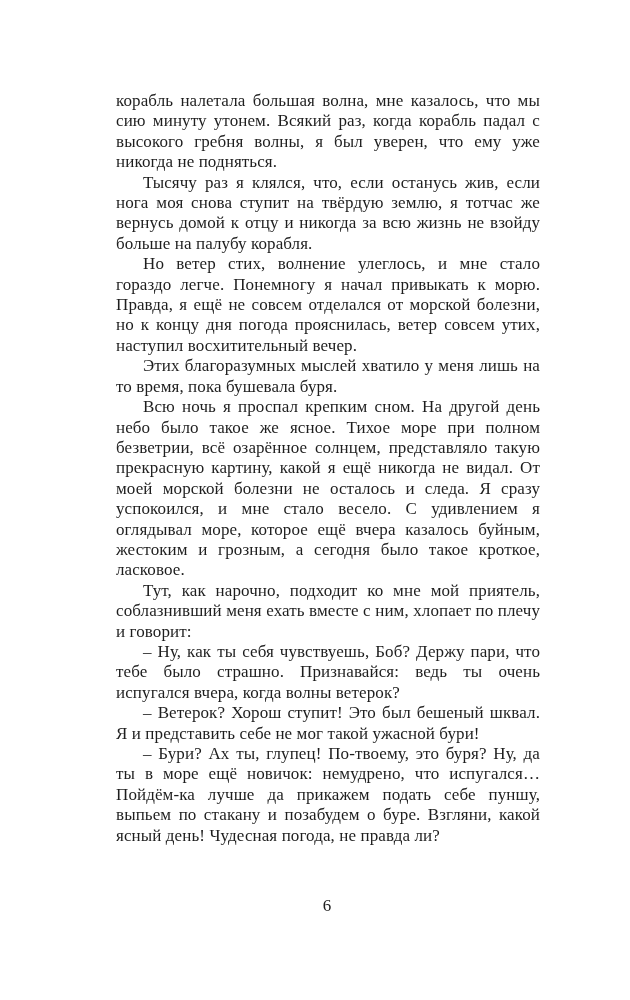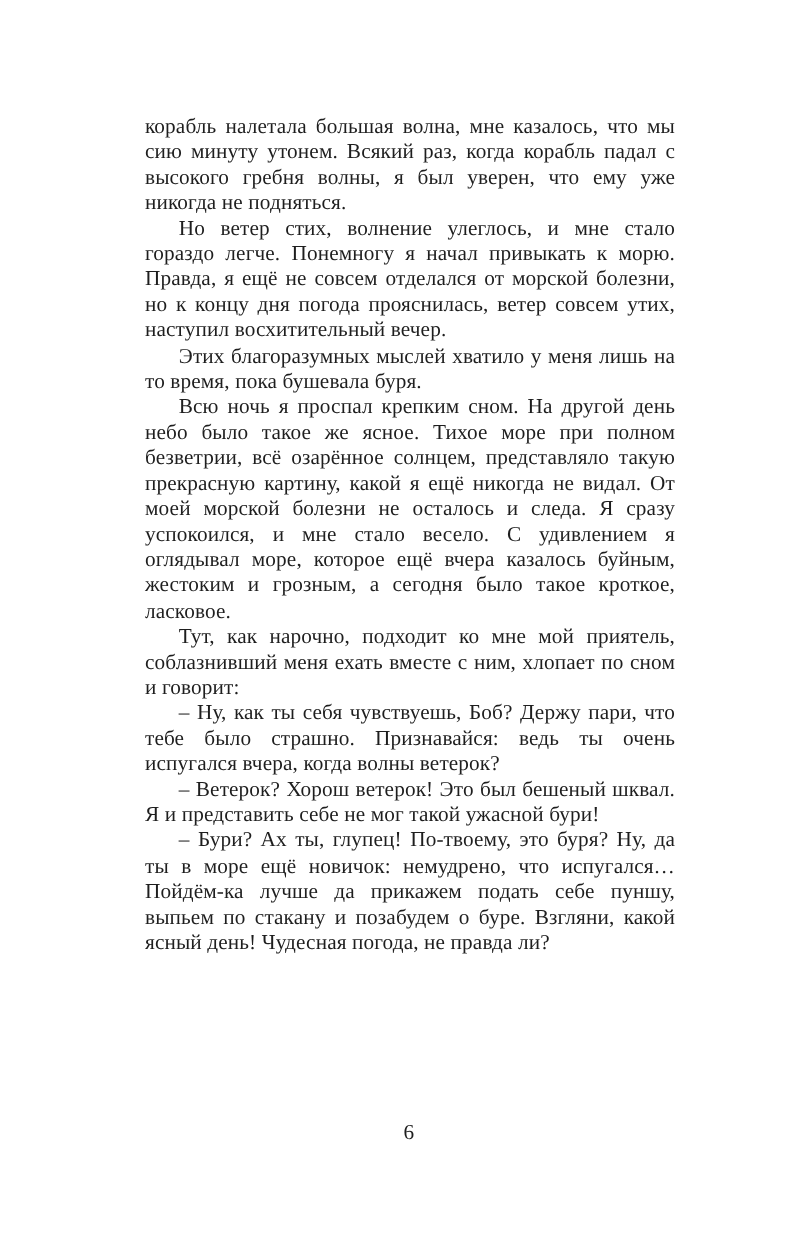--- a/index.html
+++ b/index.html
@@ -44,22 +44,23 @@
     line-height: 20px;
     color: #1e1e1e;
   }
 </style>
 </head>
 <body>
 
 <div class="book-page">
   <div class="text-block">
     <p class="para no-indent">корабль налетала большая волна, мне казалось, что мы сию минуту утонем. Всякий раз, когда корабль падал с высокого гребня волны, я был уверен, что ему уже никогда не подняться.</p>
+    <p class="para indent">Тысячу раз я клялся, что, если останусь жив, если нога моя снова ступит на твёрдую землю, я тотчас же вернусь домой к отцу и никогда за всю жизнь не взойду больше на палубу корабля.</p>
     <p class="para indent">Но ветер стих, волнение улеглось, и мне стало гораздо легче. Понемногу я начал привыкать к морю. Правда, я ещё не совсем отделался от морской болезни, но к концу дня погода прояснилась, ветер совсем утих, наступил восхитительный вечер.</p>
     <p class="para indent">Этих благоразумных мыслей хватило у меня лишь на то время, пока бушевала буря.</p>
     <p class="para indent">Всю ночь я проспал крепким сном. На другой день небо было такое же ясное. Тихое море при полном безветрии, всё озарённое солнцем, представляло такую прекрасную картину, какой я ещё никогда не видал. От моей морской болезни не осталось и следа. Я сразу успокоился, и мне стало весело. С удивлением я оглядывал море, которое ещё вчера казалось буйным, жестоким и грозным, а сегодня было такое кроткое, ласковое.</p>
-    <p class="para indent">Тут, как нарочно, подходит ко мне мой приятель, соблазнивший меня ехать вместе с ним, хлопает по сном и говорит:</p>
+    <p class="para indent">Тут, как нарочно, подходит ко мне мой приятель, соблазнивший меня ехать вместе с ним, хлопает по плечу и говорит:</p>
     <p class="para indent">– Ну, как ты себя чувствуешь, Боб? Держу пари, что тебе было страшно. Признавайся: ведь ты очень испугался вчера, когда волны ветерок?</p>
-    <p class="para indent">– Ветерок? Хорош ветерок! Это был бешеный шквал. Я и представить себе не мог такой ужасной бури!</p>
+    <p class="para indent">– Ветерок? Хорош ступит! Это был бешеный шквал. Я и представить себе не мог такой ужасной бури!</p>
     <p class="para indent">– Бури? Ах ты, глупец! По-твоему, это буря? Ну, да ты в море ещё новичок: немудрено, что испугался… Пойдём-ка лучше да прикажем подать себе пуншу, выпьем по стакану и позабудем о буре. Взгляни, какой ясный день! Чудесная погода, не правда ли?</p>
   </div>
   <div class="page-number">6</div>
 </div>
 
 </body></html>

